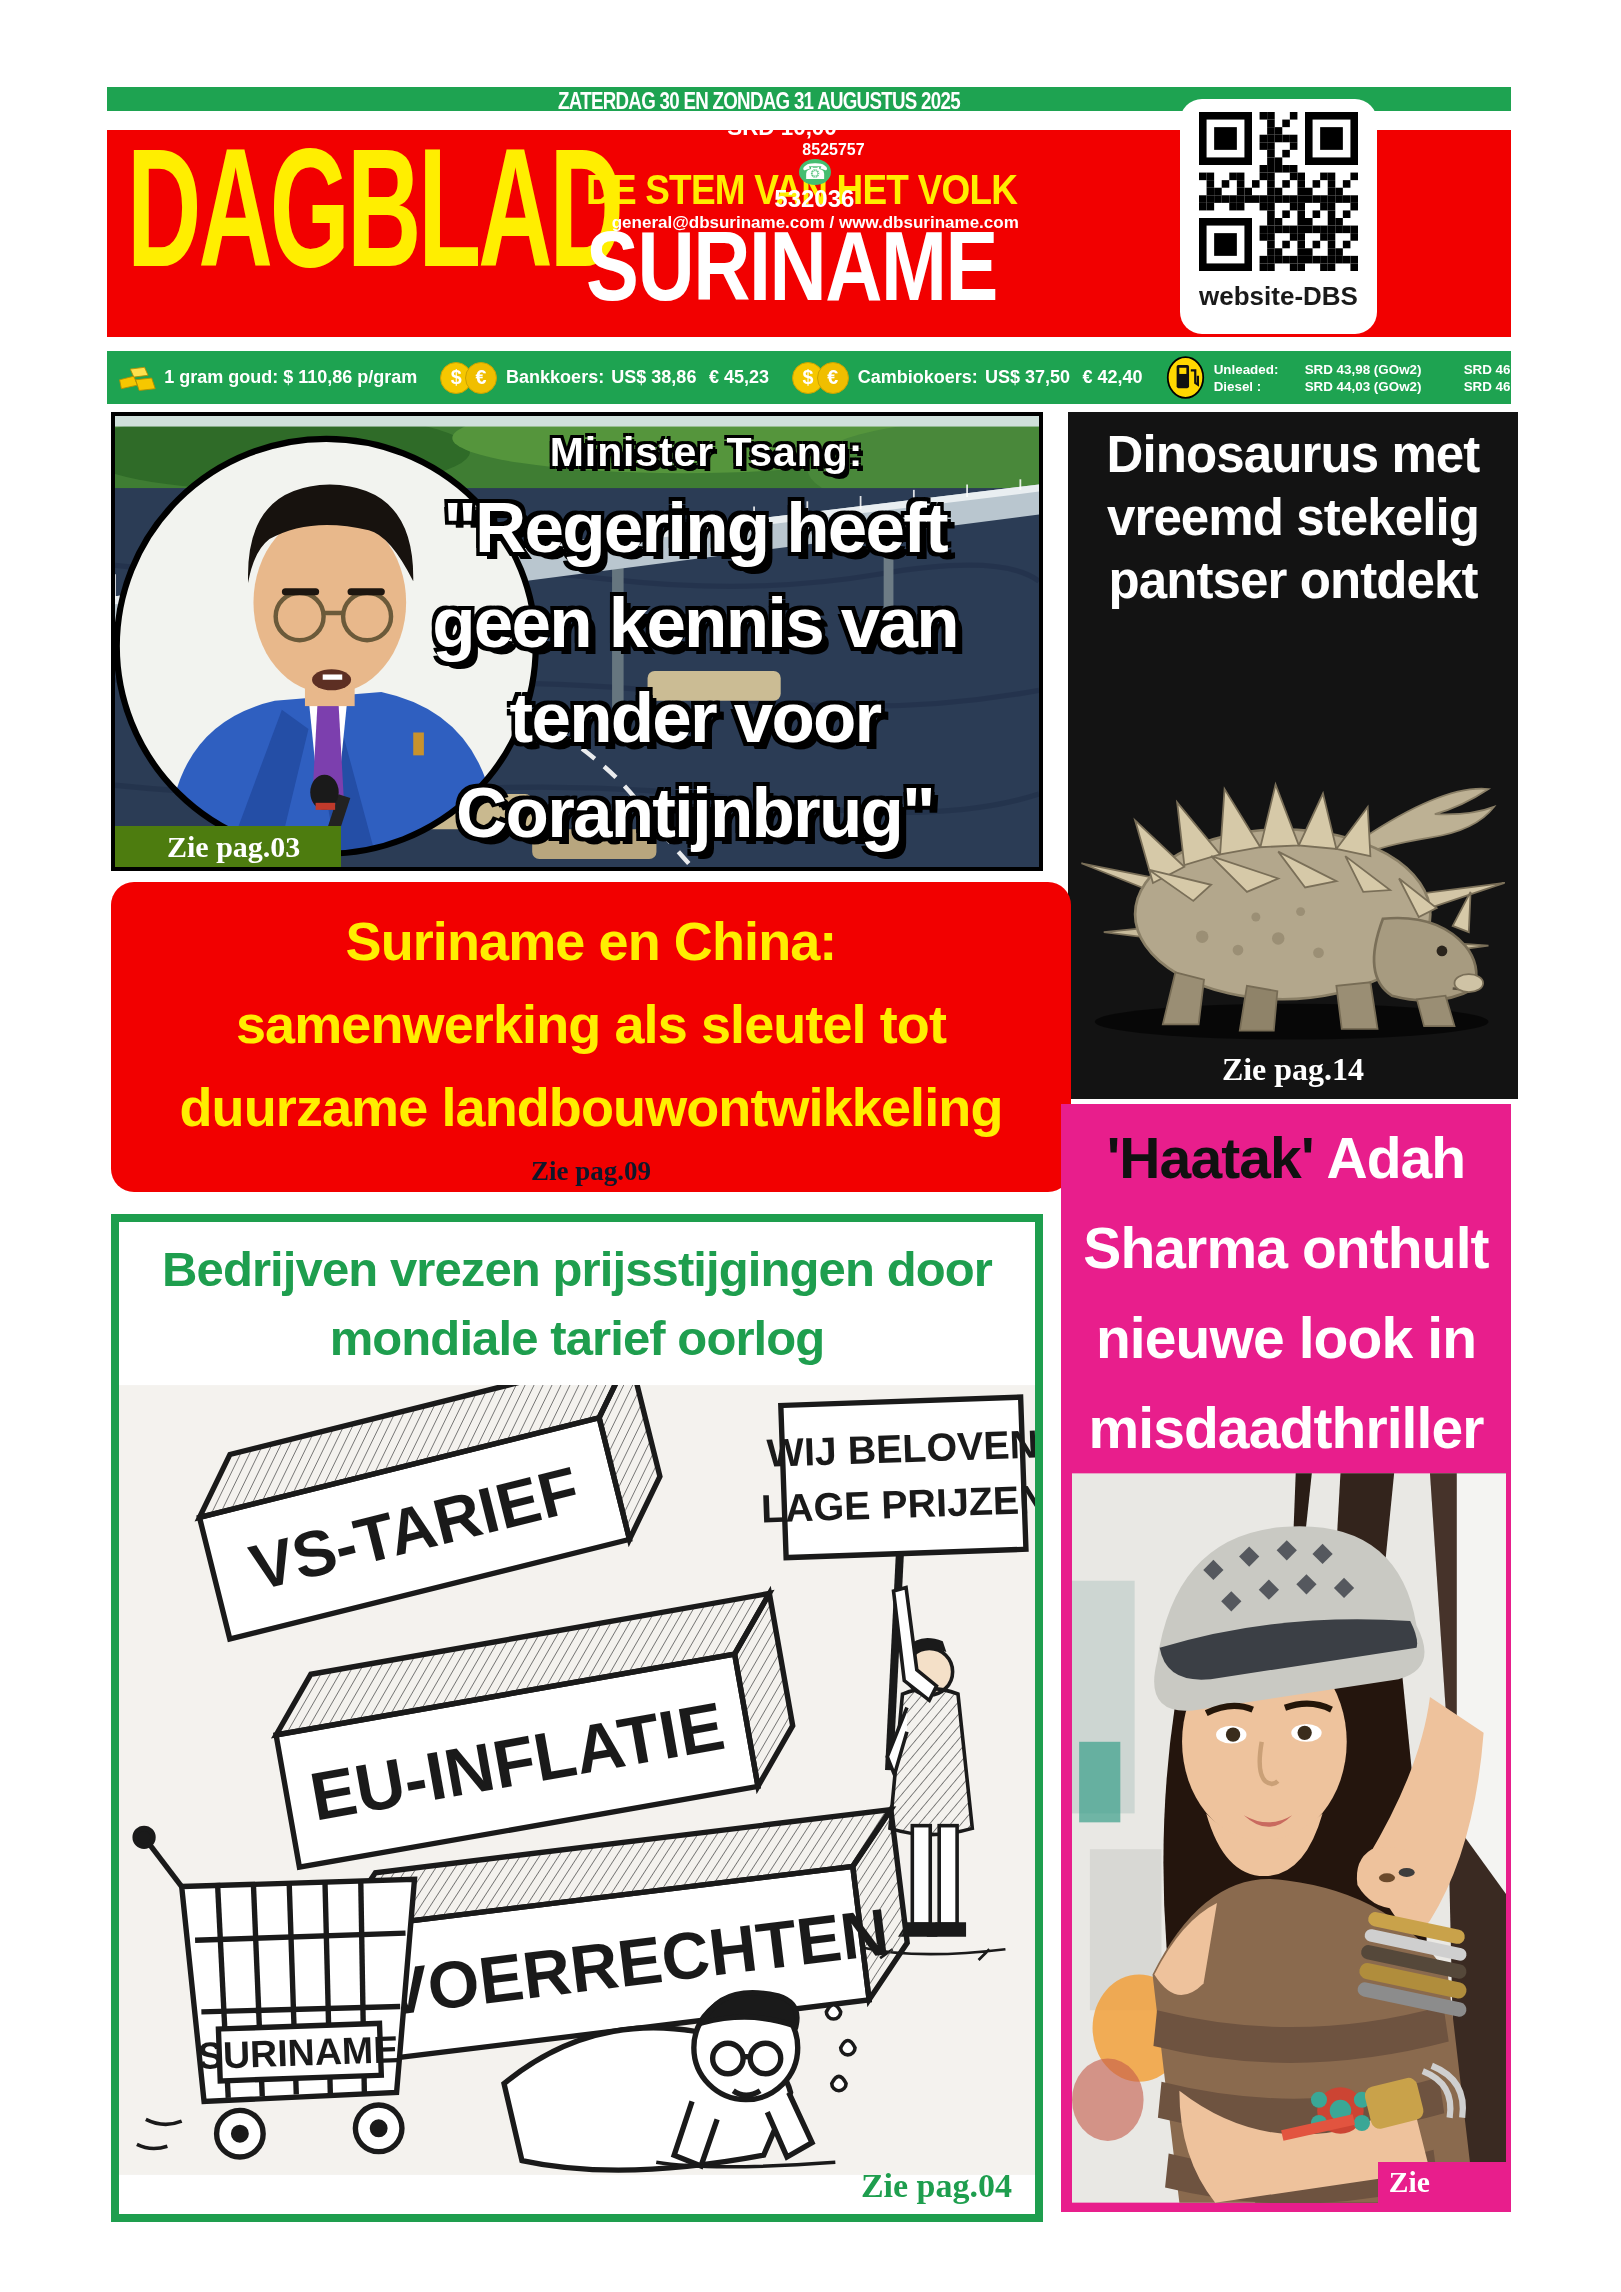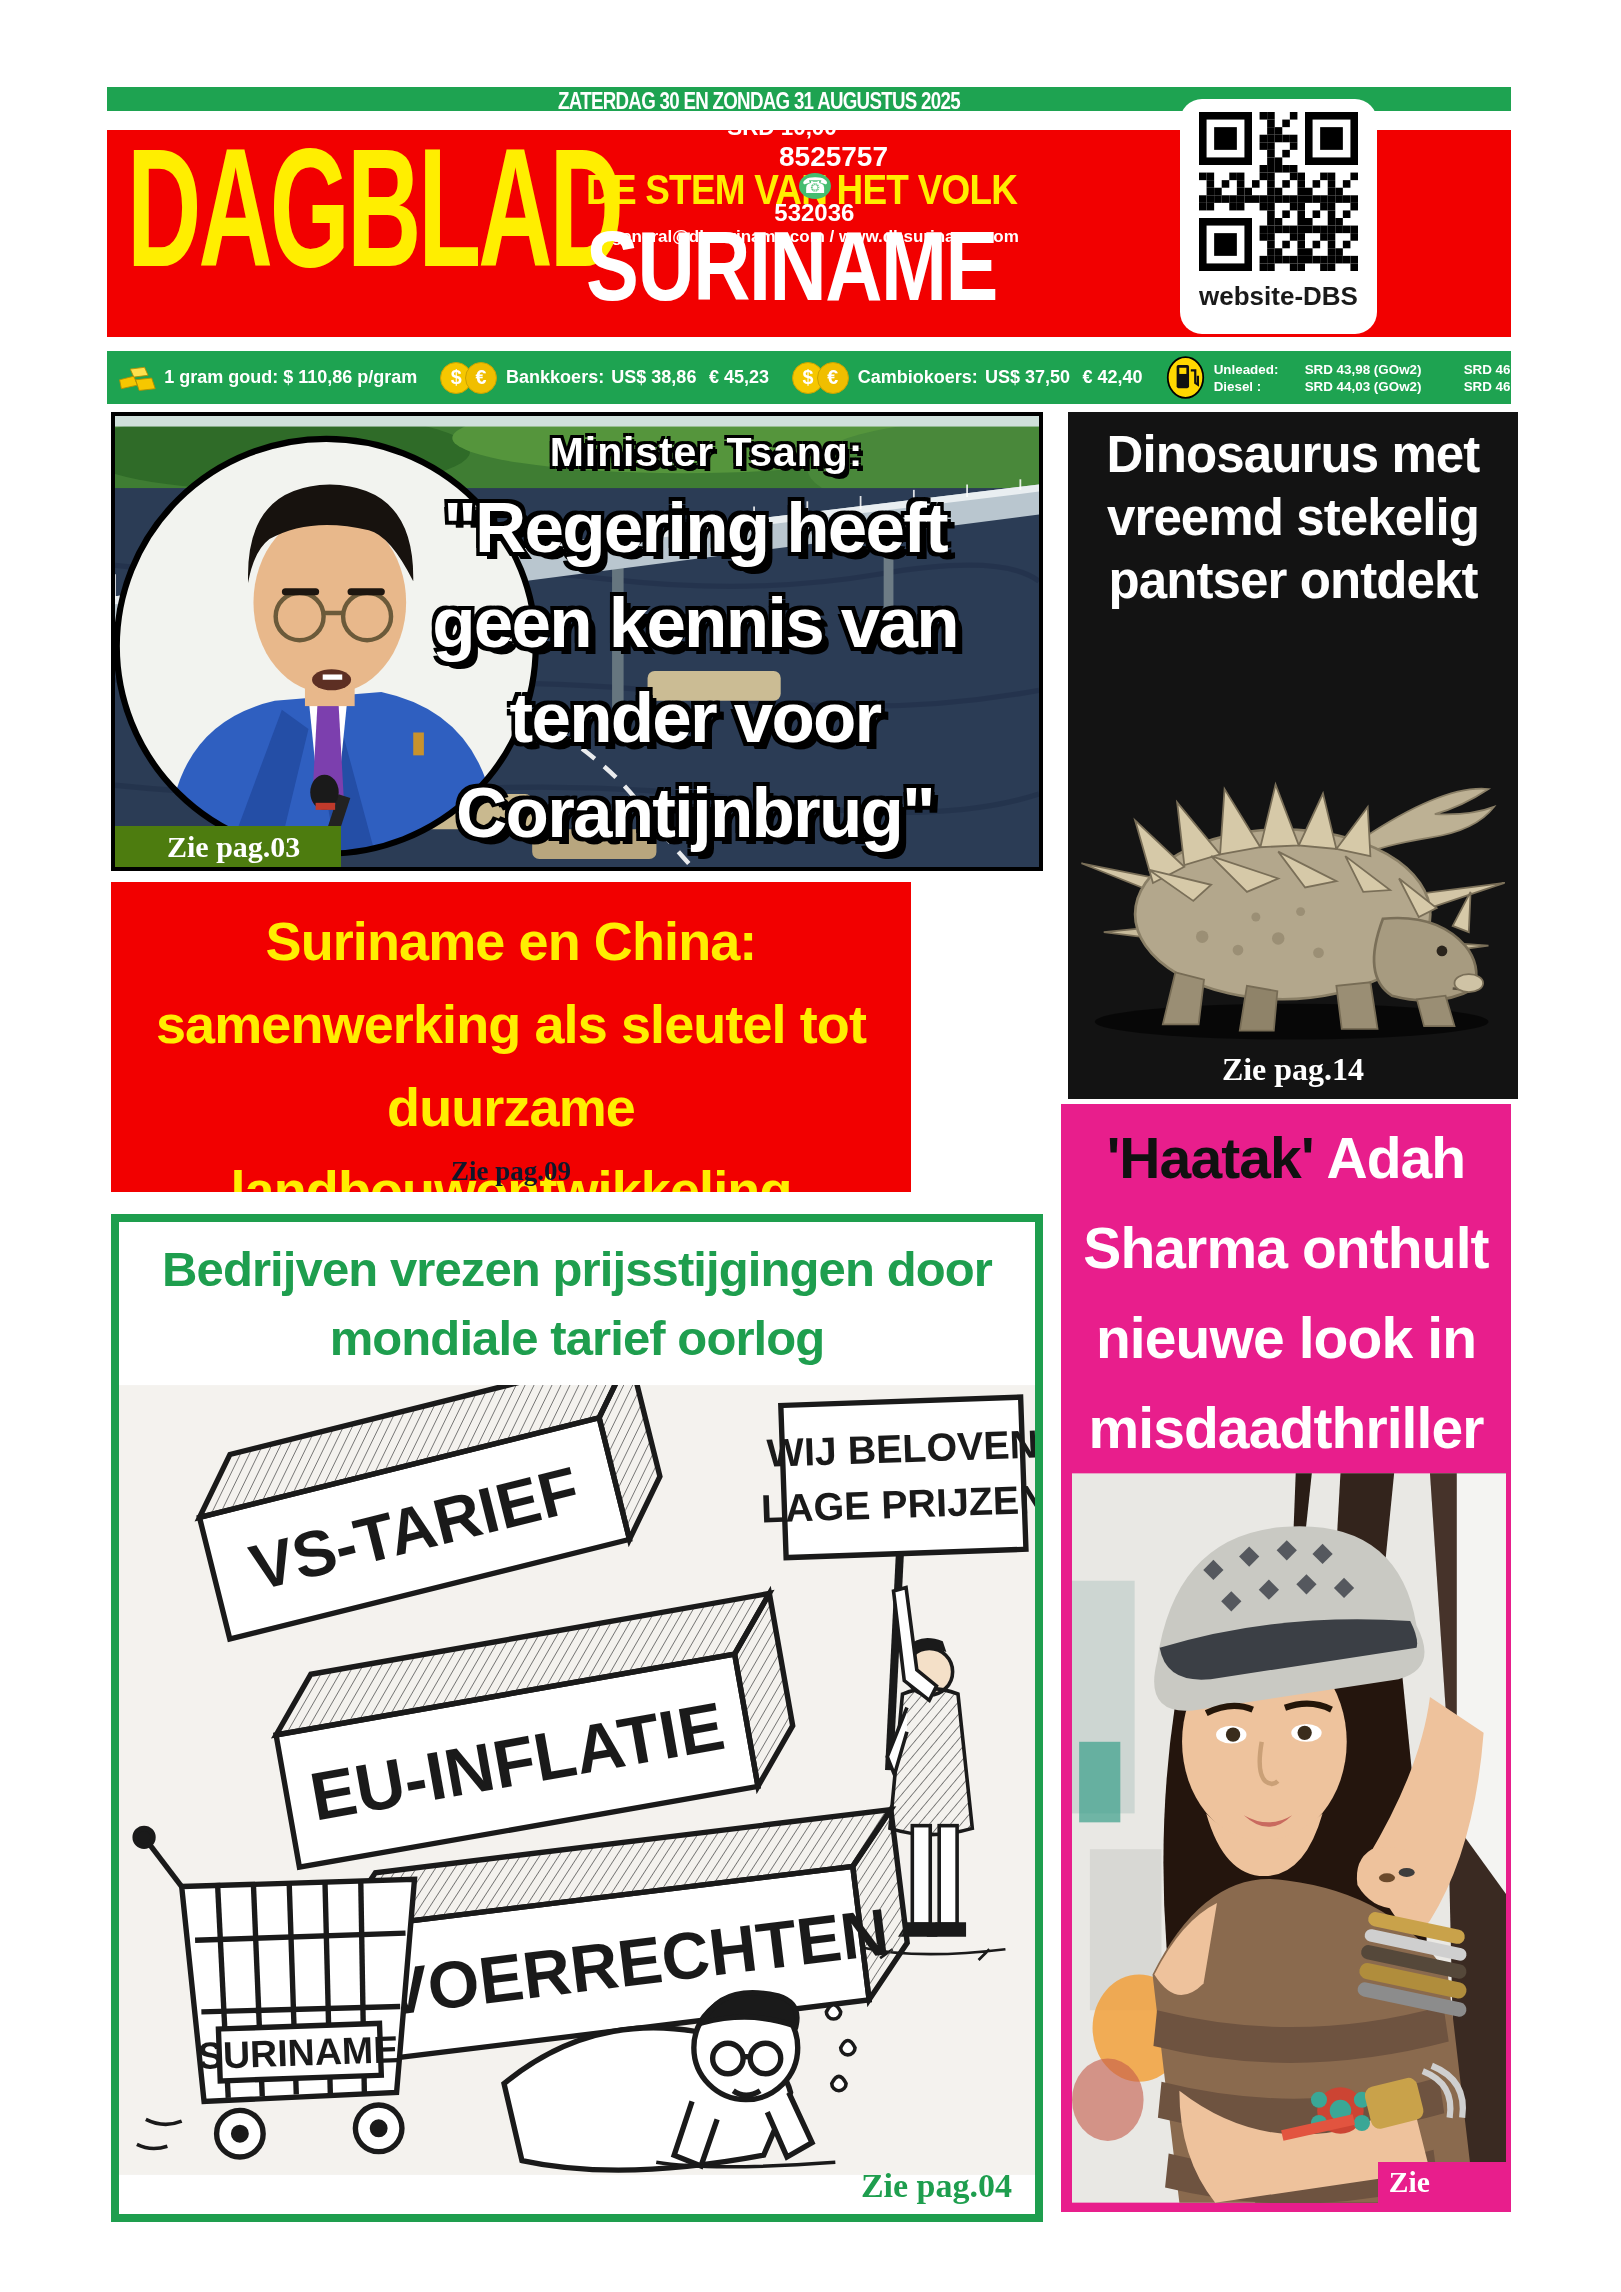--- a/index.html
+++ b/index.html
@@ -5,21 +5,21 @@
   html,body{margin:0;padding:0;background:#ffffff;}
   .page{position:relative;width:1621px;height:2293px;background:#ffffff;
         font-family:"Liberation Sans",sans-serif;overflow:hidden;}
 
   
   .topbar{position:absolute;left:107px;top:87px;width:1404px;height:24px;
           background:#1ea351;display:flex;align-items:center;color:#fff;z-index:1;flex-direction:column;}
   .topbar .date{font-weight:700;font-size:24px;letter-spacing:-0.9px;
                 transform:scaleX(.78);transform-origin:left center;margin-left:12.5px;white-space:nowrap;}
   .topbar .price{font-weight:700;font-size:22.4px;margin-left:-54px;white-space:nowrap;}
-  .topbar .phone{font-weight:700;font-size:28px;margin-left:49px;white-space:nowrap;}
+  .topbar .phone{font-weight:700;font-size:16px;margin-left:49px;white-space:nowrap;}
   .phone-badge{width:32px;height:32px;border-radius:50%;background:#45bd70;color:#fff;
                display:flex;align-items:center;justify-content:center;font-size:21.5px;margin-left:12.5px;}
   .topbar .phone2{font-weight:700;font-size:24px;margin-left:10.7px;white-space:nowrap;}
   .topbar .mailweb{font-weight:700;font-size:17px;margin-left:12.5px;white-space:nowrap;}
 
   
   .masthead{position:absolute;left:107px;top:130px;width:1404px;height:207px;background:#f20000;}
   .mast-title{position:absolute;left:19.7px;top:-19.7px;color:#ffee00;font-weight:900;
               font-size:184px;letter-spacing:-5.4px;transform:scaleX(.56) scaleY(.92);
               transform-origin:left top;white-space:nowrap;}
@@ -60,21 +60,21 @@
              font-size:30px;line-height:41px;padding-left:52px;box-sizing:border-box;}
 
   
   .dino{position:absolute;left:1068px;top:412px;width:450px;height:687px;background:#131313;overflow:hidden;}
   .dino .headline{margin-top:10.7px;text-align:center;color:#fff;font-weight:900;
                   font-size:51px;line-height:63px;letter-spacing:-0.9px;}
   .dino svg{position:absolute;left:0;top:265px;width:450px;height:369px;}
   .dino .ref{position:absolute;left:0;bottom:10.7px;width:100%;text-align:center;color:#fff;font-size:32px;}
 
   
-  .china{position:absolute;left:111px;top:882px;width:800px;height:310px;background:#f20000;overflow:hidden;}
+  .china{position:absolute;left:111px;top:882px;width:960px;height:310px;background:#f20000;overflow:hidden;border-radius:23px;}
   .china .headline{margin-top:18px;text-align:center;color:#ffee00;font-weight:900;
                    font-size:54px;line-height:83px;letter-spacing:-0.9px;}
   .china .ref{position:absolute;left:0;bottom:5.4px;width:100%;text-align:center;color:#0f172a;font-size:27px;}
 
   
   .tariff{position:absolute;left:111px;top:1214px;width:932px;height:1008px;background:#ffffff;
           border:8px solid #1e9e4e;box-sizing:border-box;overflow:hidden;}
   .tariff .headline{margin-top:12.5px;text-align:center;color:#1e9e4e;font-weight:900;
                     font-size:49px;line-height:69px;letter-spacing:-0.9px;}
   .tariff svg.cartoon{position:absolute;left:0;top:163px;width:916px;height:790px;}

